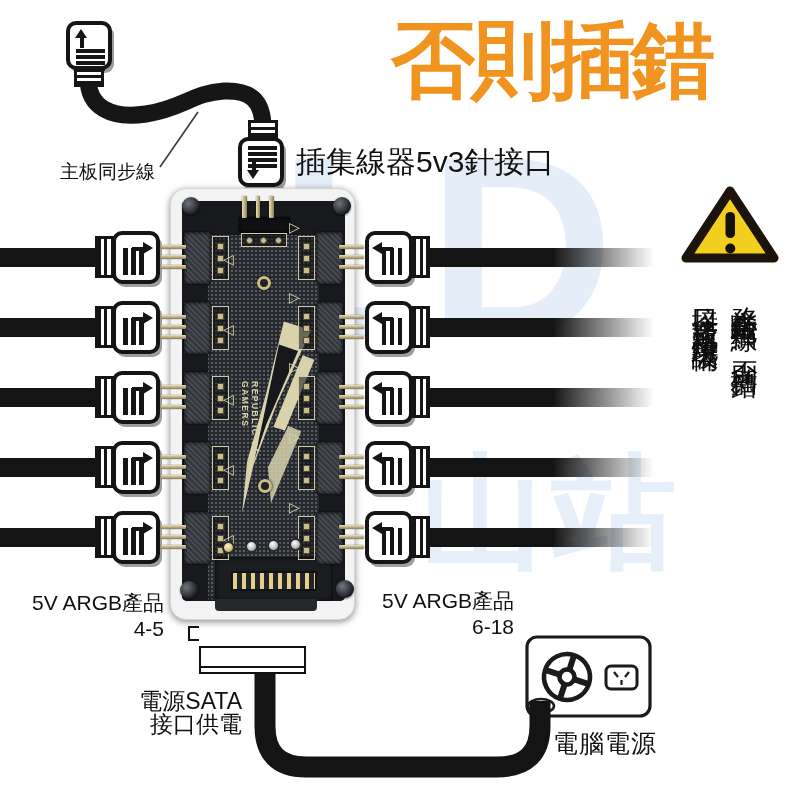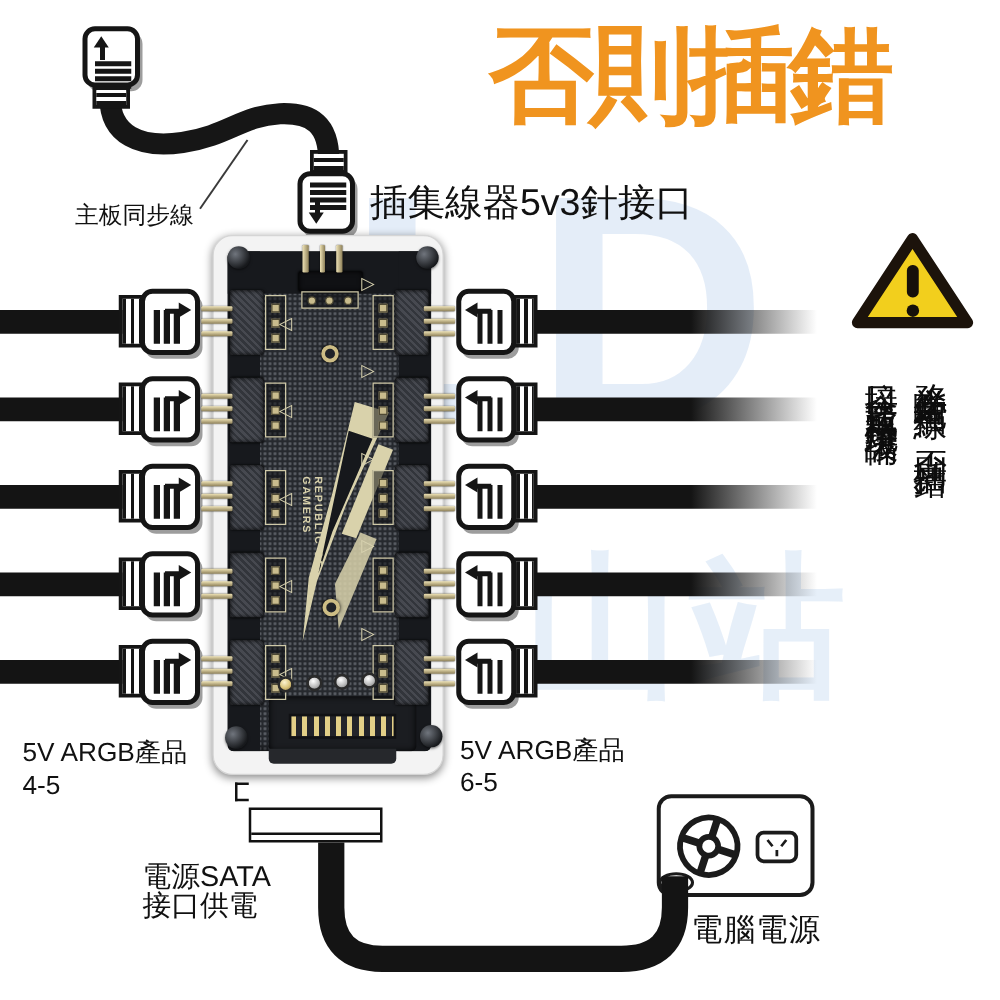--- a/index.html
+++ b/index.html
@@ -6,21 +6,21 @@
   html,body{background:#fff}
   .stage{position:relative;width:800px;height:800px;background:#fff;overflow:hidden;
          font-family:"Liberation Sans","DejaVu Sans",sans-serif;color:#111}
   .a{position:absolute}
   
   .wm{position:absolute;font-weight:800;color:rgba(205,223,243,.55);user-select:none;line-height:1}
   
   .title{position:absolute;left:391px;top:4px;font-size:84px;font-weight:900;letter-spacing:-4px;color:#F0941F;white-space:nowrap}
   
   .lbl{position:absolute;white-space:nowrap}
-  .center{text-align:left}
+  .center{text-align:right}
   .pre{white-space:pre-line}
   
   .cbody{position:absolute;background:#fff;border:4.5px solid #151515;border-radius:10px;
          box-shadow:3px 4px 0 -1px #9d9d9d}
   .relief{position:absolute;border:3px solid #151515;background:#fff}
   .relief.v{background:repeating-linear-gradient(90deg,#151515 0 3px,#fff 3px 6.5px)}
   .relief.h{background:repeating-linear-gradient(0deg,#151515 0 3px,#fff 3px 6.5px)}
   .vbars{position:absolute;display:flex;gap:3.5px}
   .vbars i{display:block;width:4.5px;height:27px;background:#151515}
   .hbars{position:absolute;display:flex;flex-direction:column;gap:2.5px}
@@ -76,21 +76,21 @@
   .sata-low::after{content:"";position:absolute;left:0;right:0;bottom:4px;border-top:2px solid #111}
   .sata-txt{display:flex;align-items:center;justify-content:center;font-size:18px;letter-spacing:1px;color:#222}
   svg{position:absolute;left:0;top:0}
 </style>
 </head>
 <body>
 
 <div class="stage">
 
   <div class="wm" style="left:278px;top:118px;font-size:258px;letter-spacing:-8px">LD</div>
-  <div class="wm" style="left:420px;top:440px;font-size:124px;font-weight:700;letter-spacing:8px;color:rgba(205,223,243,.5)">山站</div>
+  <div class="wm" style="left:420px;top:450px;font-size:124px;font-weight:700;letter-spacing:8px;color:rgba(205,223,243,.5)">山站</div>
 
   <div class="title">否則插錯</div>
 
   <svg width="800" height="800" viewBox="0 0 800 800">
 
     <g>
       <path d="M730,191 L774,258 L686,258 Z" fill="#F2CF1D" stroke="#1C130B" stroke-width="9" stroke-linejoin="round"></path>
       <rect x="725.5" y="212" width="9.5" height="26" rx="4.5" fill="#16100a"></rect>
       <circle cx="730.3" cy="248.5" r="5" fill="#16100a"></circle>
     </g>
@@ -421,21 +421,21 @@
       <div class="pinH" style="left: 161px; top: 545px; width: 25px;"></div>
       <div class="pinH" style="left: 339px; top: 545px; width: 25px;"></div>
     </div>
 
   <div class="lbl center" style="left:18px;top:590px;width:146px;font-size:21px;line-height:26px;white-space:normal">
     <div>5V ARGB產品</div>
     <div>4-5</div>
   </div>
   <div class="lbl center" style="left:368px;top:588px;width:146px;font-size:21px;line-height:26px;white-space:normal">
     <div>5V ARGB產品</div>
-    <div>6-5</div>
+    <div>6-18</div>
   </div>
 
   <div class="warn-txt">務必斷電插線，否則插錯
 接口會造成短路燒壞設備。</div>
 
   <div class="sbox" style="left:188px;top:626px;width:11px;height:15px;border-right:none"></div>
   <div class="sbox sata-low" style="left:199px;top:646px;width:107px;height:28px"></div>
 
   <div class="lbl center pre" style="left:114px;top:690px;width:128px;font-size:23px;line-height:23px">電源SATA
 接口供電</div>

